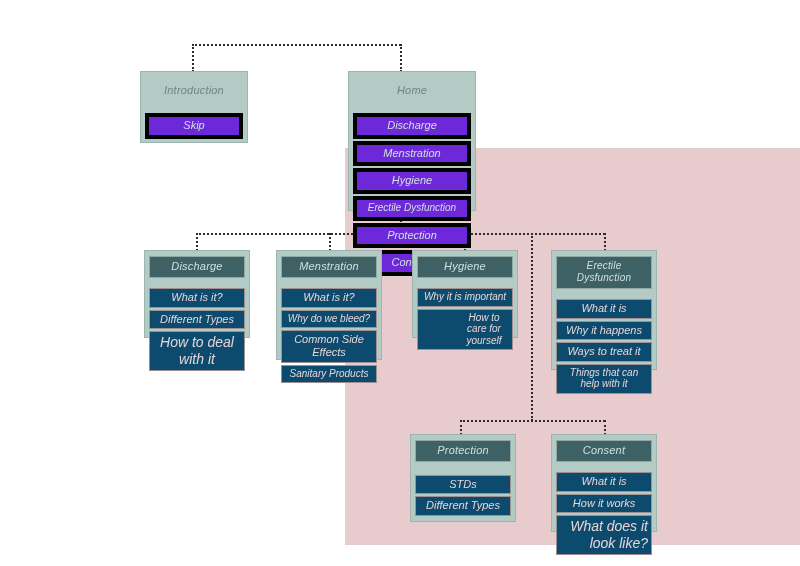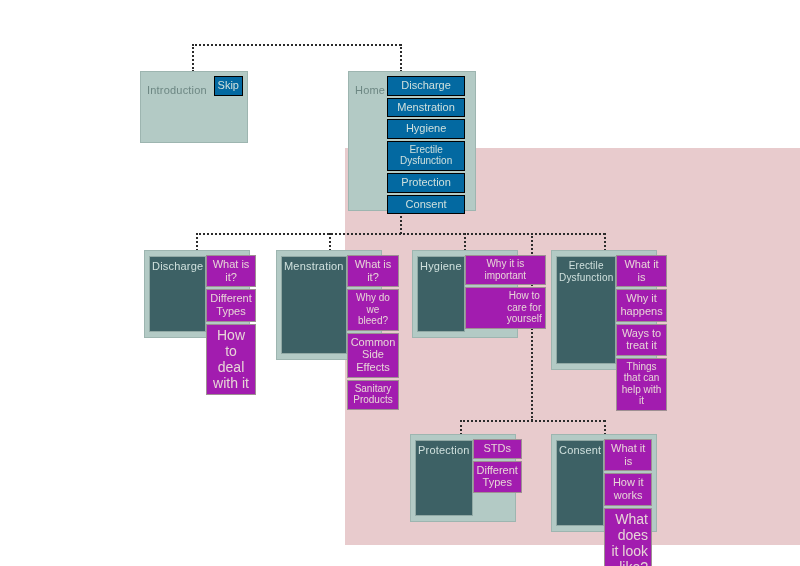--- a/index.html
+++ b/index.html
@@ -33,21 +33,22 @@
     border-left: 2px dotted #2b2b2b;
   }
   
   .card {
     position: absolute;
     background: #b3cac5;
     border: 1px solid #9db5b0;
     box-sizing: border-box;
     padding: 4px 4px 5px 4px;
     display: flex;
-    flex-direction: row;
+    flex-direction: column;
+    font-style: italic;
   }
   .card-title {
     text-align: center;
     color: #6d8783;
     font-size: 11px;
     letter-spacing: .2px;
     padding: 8px 2px 6px 2px;
     line-height: 1.2;
   }
   .card-title.banner {
@@ -66,28 +67,28 @@
     display: flex;
     flex-direction: column;
     gap: 2px;
   }
   .item {
     text-align: center;
     font-size: 11px;
     line-height: 1.15;
     padding: 2px 3px 3px 3px;
     color: #e7d5d7;
-    background: #a21caf;
+    background: #0c4a6e;
     border: 1px solid #9e8f92;
     box-sizing: border-box;
   }
   .item.teal {
-    background: #0369a1;
+    background: #6d28d9;
     color: #cfe0dd;
-    border: 1px solid #000000;
+    border: 4px solid #000000;
   }
   .menu-list {
     display: flex;
     flex-direction: column;
     gap: 2px;
   }
 </style>
 </head>
 <body>
 

